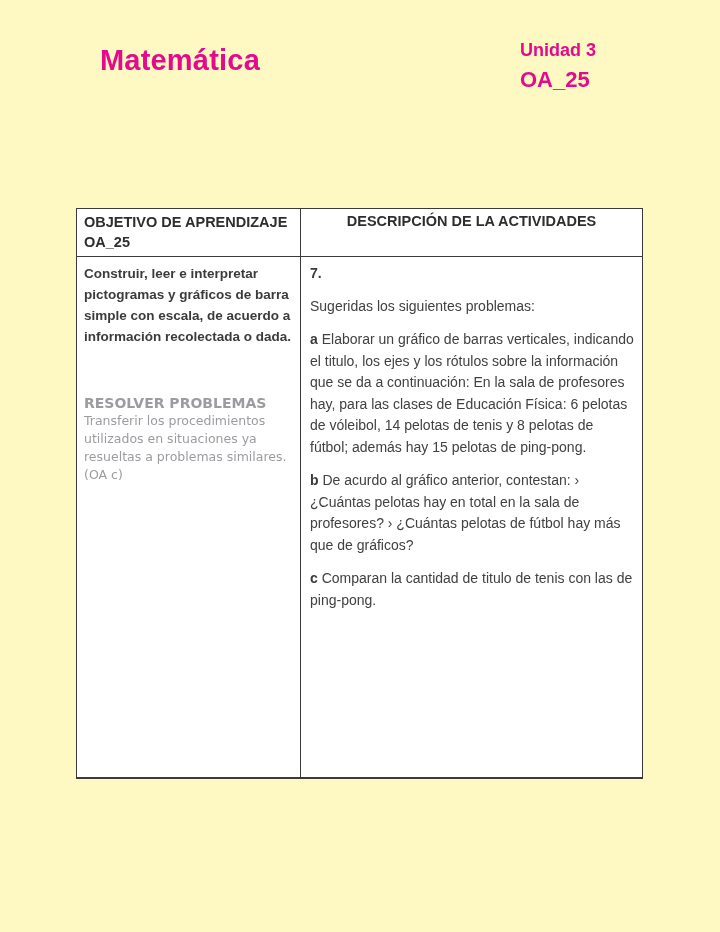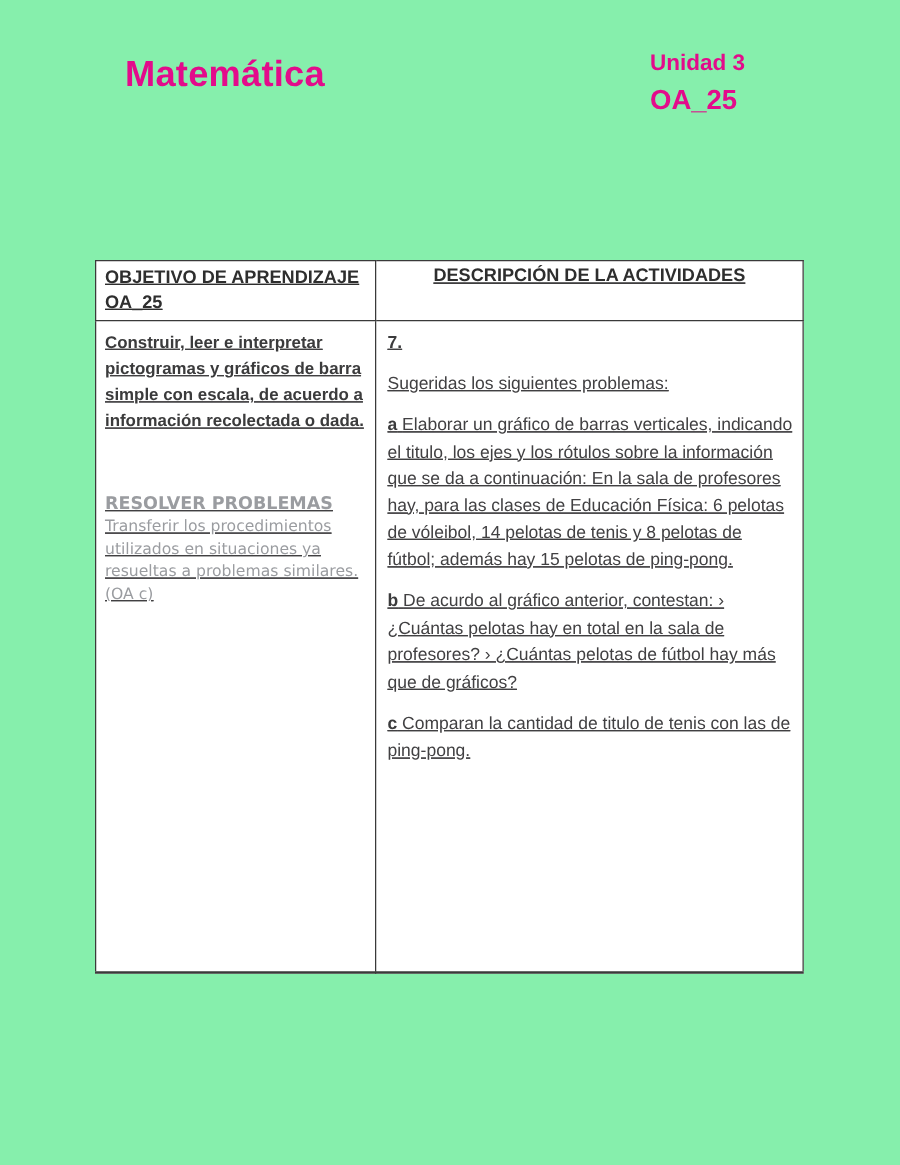--- a/index.html
+++ b/index.html
@@ -1,21 +1,21 @@
 <!DOCTYPE html>
 <html><head>
 <meta charset="utf-8">
 <style>
   * { margin: 0; padding: 0; box-sizing: border-box; }
   html, body { background: #ffffff; }
   .page {
     position: relative;
     width: 720px;
     height: 932px;
-    background: #86efac;
+    background: #fef9c3;
     font-family: "Liberation Sans", sans-serif;
     color: #414042;
     overflow: hidden;
   }
   .subject {
     position: absolute;
     left: 100px;
     top: 44px;
     font-size: 29px;
     font-weight: bold;
@@ -60,21 +60,20 @@
     position: absolute;
     left: 76px;
     top: 208px;
     width: 566px;
     border-collapse: collapse;
     table-layout: fixed;
     background: #ffffff;
   }
   table.activities, table.activities th, table.activities td {
     border: 1.5px solid #3a3a3a;
-    text-decoration: underline;
   }
   table.activities { border-bottom-width: 2px; }
   th.th-left {
     width: 224px;
     height: 47px;
     vertical-align: top;
     text-align: left;
     padding: 4px 6px 4px 7px;
     font-size: 14.5px;
     font-weight: bold;

